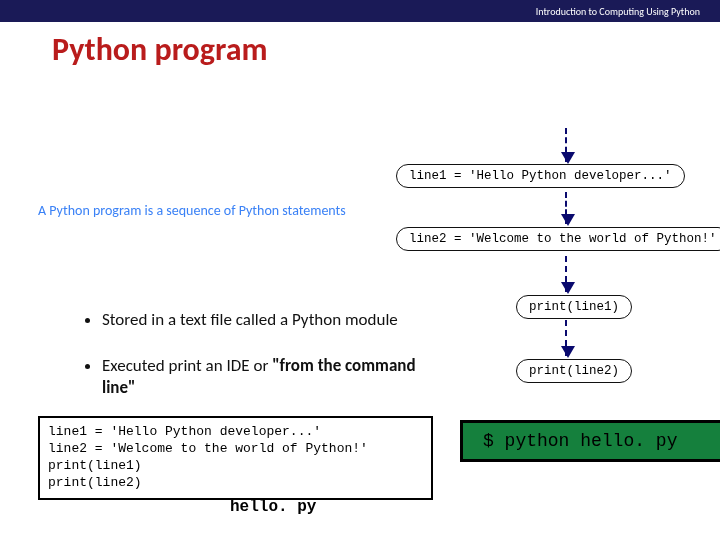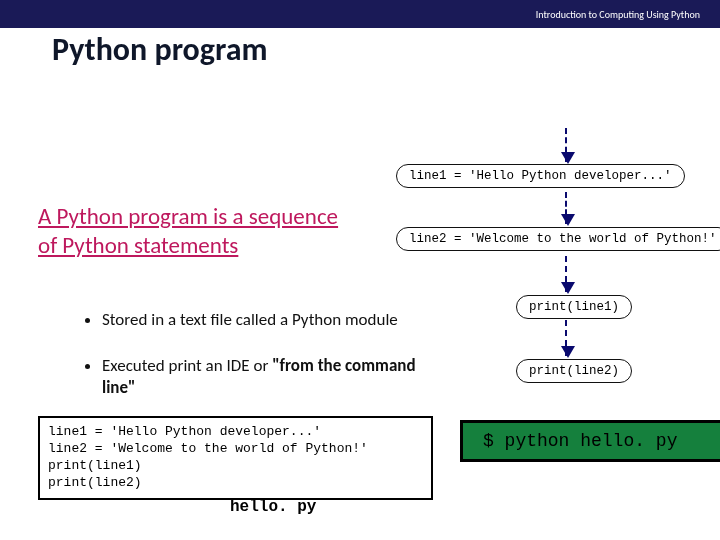--- a/index.html
+++ b/index.html
@@ -10,37 +10,37 @@
     background: #fff;
     font-family: Calibri, Arial, sans-serif;
     position: relative;
     overflow: hidden;
   }
   .header-bar {
     position: absolute;
     top: 0;
     left: 0;
     width: 720px;
-    height: 28px;
+    height: 22px;
     background: #1a1a57;
     color: #fff;
     font-size: 10px;
     display: flex;
     align-items: center;
     justify-content: flex-end;
     padding-right: 20px;
     box-sizing: border-box;
   }
   .title {
     position: absolute;
     top: 30px;
     left: 52px;
     font-size: 32px;
     font-weight: 700;
-    color: #0f172a;
+    color: #b91c1c;
   }
   .arrow {
     position: absolute;
     width: 0;
     border-left: 2px dashed #0a0a6e;
   }
   .arrow::after {
     content: '';
     position: absolute;
     bottom: -2px;
@@ -59,24 +59,23 @@
     font-size: 12.5px;
     padding: 4px 12px;
     background: #fff;
     white-space: nowrap;
   }
   .lead {
     position: absolute;
     left: 38px;
     top: 202px;
     width: 320px;
-    font-size: 23px;
+    font-size: 14px;
     line-height: 1.25;
-    color: #be185d;
-    text-decoration: underline;
+    color: #3b82f6;
   }
   .bullets {
     position: absolute;
     left: 62px;
     top: 268px;
     width: 320px;
     font-size: 17px;
     color: #111;
   }
   .bullets li {

